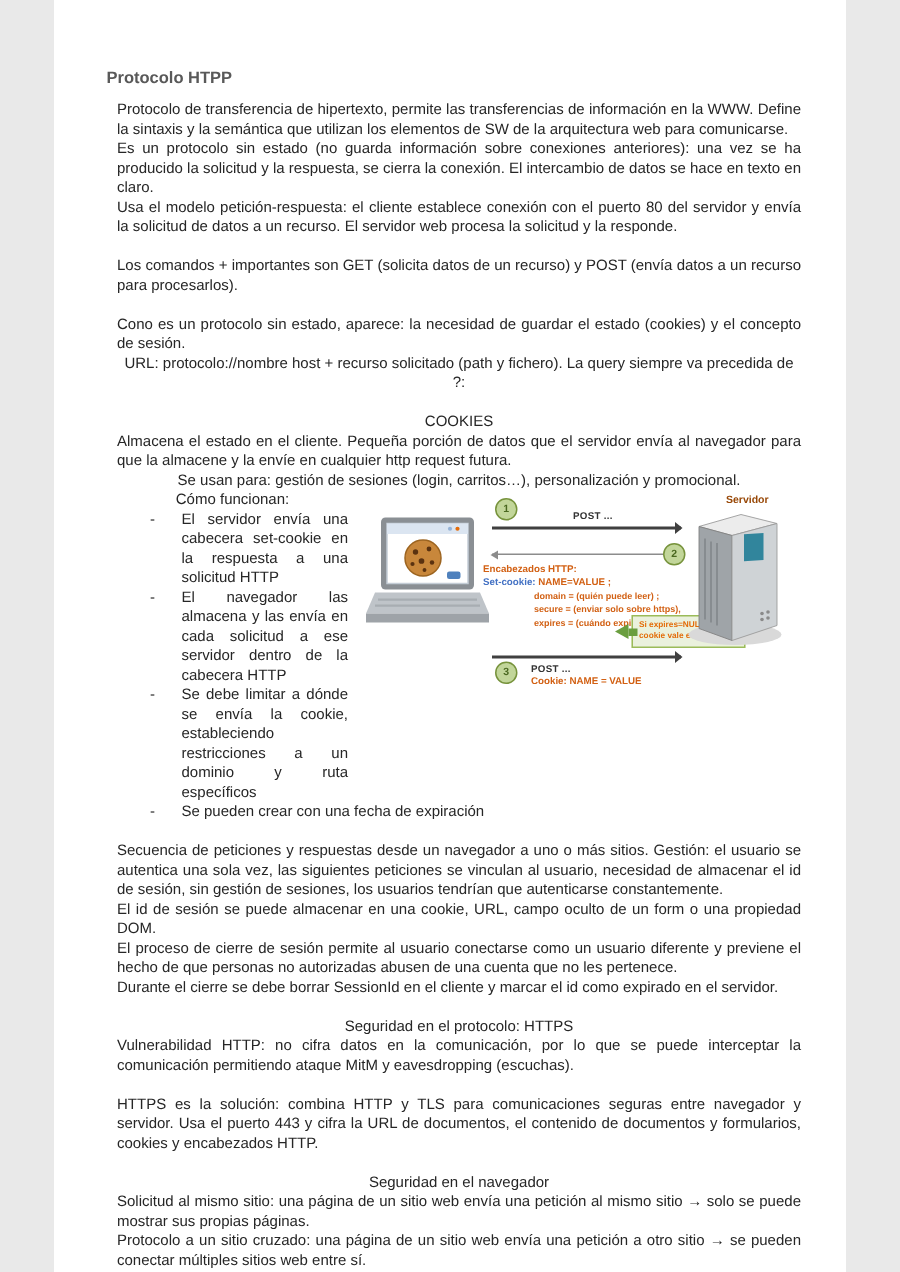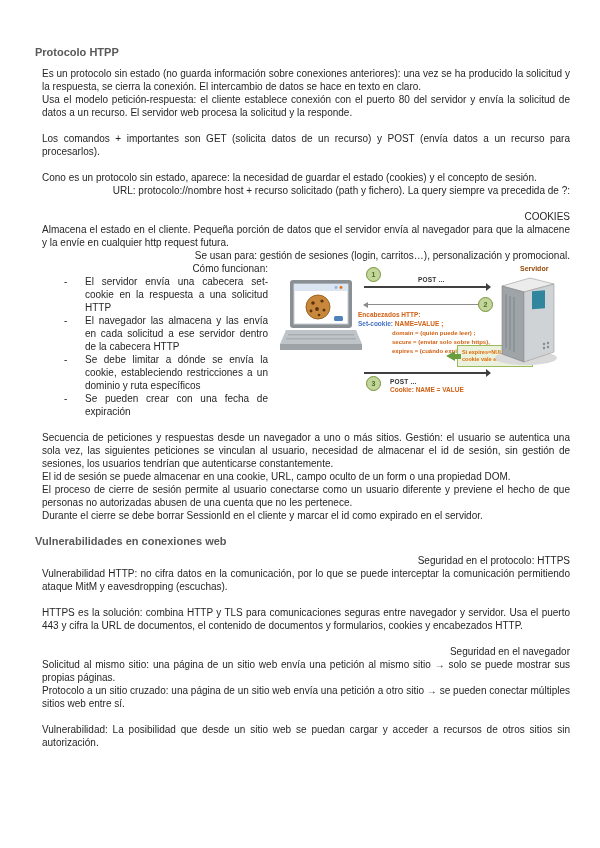--- a/index.html
+++ b/index.html
@@ -1,24 +1,24 @@
 <!DOCTYPE html>
 <html><head>
 <meta charset="utf-8">
 <style>
   html,body { margin:0; padding:0; background:#e9e9e9; }
   .page {
-    position:relative; width:600px; height:848px; margin:0 auto; background:#ffffff;
+    position:relative; width:528px; height:848px; margin:0 auto; background:#ffffff;
     font-family:"Liberation Sans", sans-serif; font-size:10px; line-height:13px;
     color:#262626; box-sizing:border-box; padding:46px 30px 12px 35px; overflow:hidden;
   }
   .h-main { font-size:11px; font-weight:bold; color:#595959; margin:0 0 8px 0; }
   .body-block { margin-left:7px; }
   p { margin:0; text-align:justify; }
-  .noj { text-align:right; }
+  .noj { text-align:center; }
   .gap { height:13px; }
   
   .blist { margin:0; padding:0; list-style:none; }
   .blist li { display:flex; padding-left:14px; }
   .blist .dash { flex:0 0 29px; text-align:left; padding-left:8px; box-sizing:border-box; }
   .blist .btxt { flex:1 1 auto; text-align:justify; }
   
   .diagram { float:right; position:relative; width:292px; height:142px; margin:0 0 4px 10px; }
   .dg-abs { position:absolute; }
   .step-circle {
@@ -46,20 +46,21 @@
   .clearfix::after { content:""; display:block; clear:both; }
 </style>
 </head>
 <body>
 
 <div class="page">
 
   <div class="h-main">Protocolo HTPP</div>
 
   <div class="body-block">
+    <p>Protocolo de transferencia de hipertexto, permite las transferencias de información en la WWW. Define la sintaxis y la semántica que utilizan los elementos de SW de la arquitectura web para comunicarse.</p>
     <p>Es un protocolo sin estado (no guarda información sobre conexiones anteriores): una vez se ha producido la solicitud y la respuesta, se cierra la conexión. El intercambio de datos se hace en texto en claro.</p>
     <p>Usa el modelo petición-respuesta: el cliente establece conexión con el puerto 80 del servidor y envía la solicitud de datos a un recurso. El servidor web procesa la solicitud y la responde.</p>
     <div class="gap"></div>
     <p>Los comandos + importantes son GET (solicita datos de un recurso) y POST (envía datos a un recurso para procesarlos).</p>
     <div class="gap"></div>
     <p>Cono es un protocolo sin estado, aparece: la necesidad de guardar el estado (cookies) y el concepto de sesión.</p>
     <p class="noj">URL: protocolo://nombre host + recurso solicitado (path y fichero). La query siempre va precedida de ?:</p>
     <div class="gap"></div>
 
     <p class="noj">COOKIES</p>
@@ -167,21 +168,20 @@
     </div>
 
     <div class="gap"></div>
     <p>Secuencia de peticiones y respuestas desde un navegador a uno o más sitios. Gestión: el usuario se autentica una sola vez, las siguientes peticiones se vinculan al usuario, necesidad de almacenar el id de sesión, sin gestión de sesiones, los usuarios tendrían que autenticarse constantemente.</p>
     <p>El id de sesión se puede almacenar en una cookie, URL, campo oculto de un form o una propiedad DOM.</p>
     <p>El proceso de cierre de sesión permite al usuario conectarse como un usuario diferente y previene el hecho de que personas no autorizadas abusen de una cuenta que no les pertenece.</p>
     <p>Durante el cierre se debe borrar SessionId en el cliente y marcar el id como expirado en el servidor.</p>
   </div>
 
   <div class="gap"></div>
-  <div class="h-main" style="margin-bottom:6px">Vulnerabilidades en conexiones web</div>
 
   <div class="body-block">
     <p class="noj">Seguridad en el protocolo: HTTPS</p>
     <p>Vulnerabilidad HTTP: no cifra datos en la comunicación, por lo que se puede interceptar la comunicación permitiendo ataque MitM y eavesdropping (escuchas).</p>
     <div class="gap"></div>
     <p>HTTPS es la solución: combina HTTP y TLS para comunicaciones seguras entre navegador y servidor. Usa el puerto 443 y cifra la URL de documentos, el contenido de documentos y formularios, cookies y encabezados HTTP.</p>
     <div class="gap"></div>
     <p class="noj">Seguridad en el navegador</p>
     <p>Solicitud al mismo sitio: una página de un sitio web envía una petición al mismo sitio → solo se puede mostrar sus propias páginas.</p>
     <p>Protocolo a un sitio cruzado: una página de un sitio web envía una petición a otro sitio → se pueden conectar múltiples sitios web entre sí.</p>

